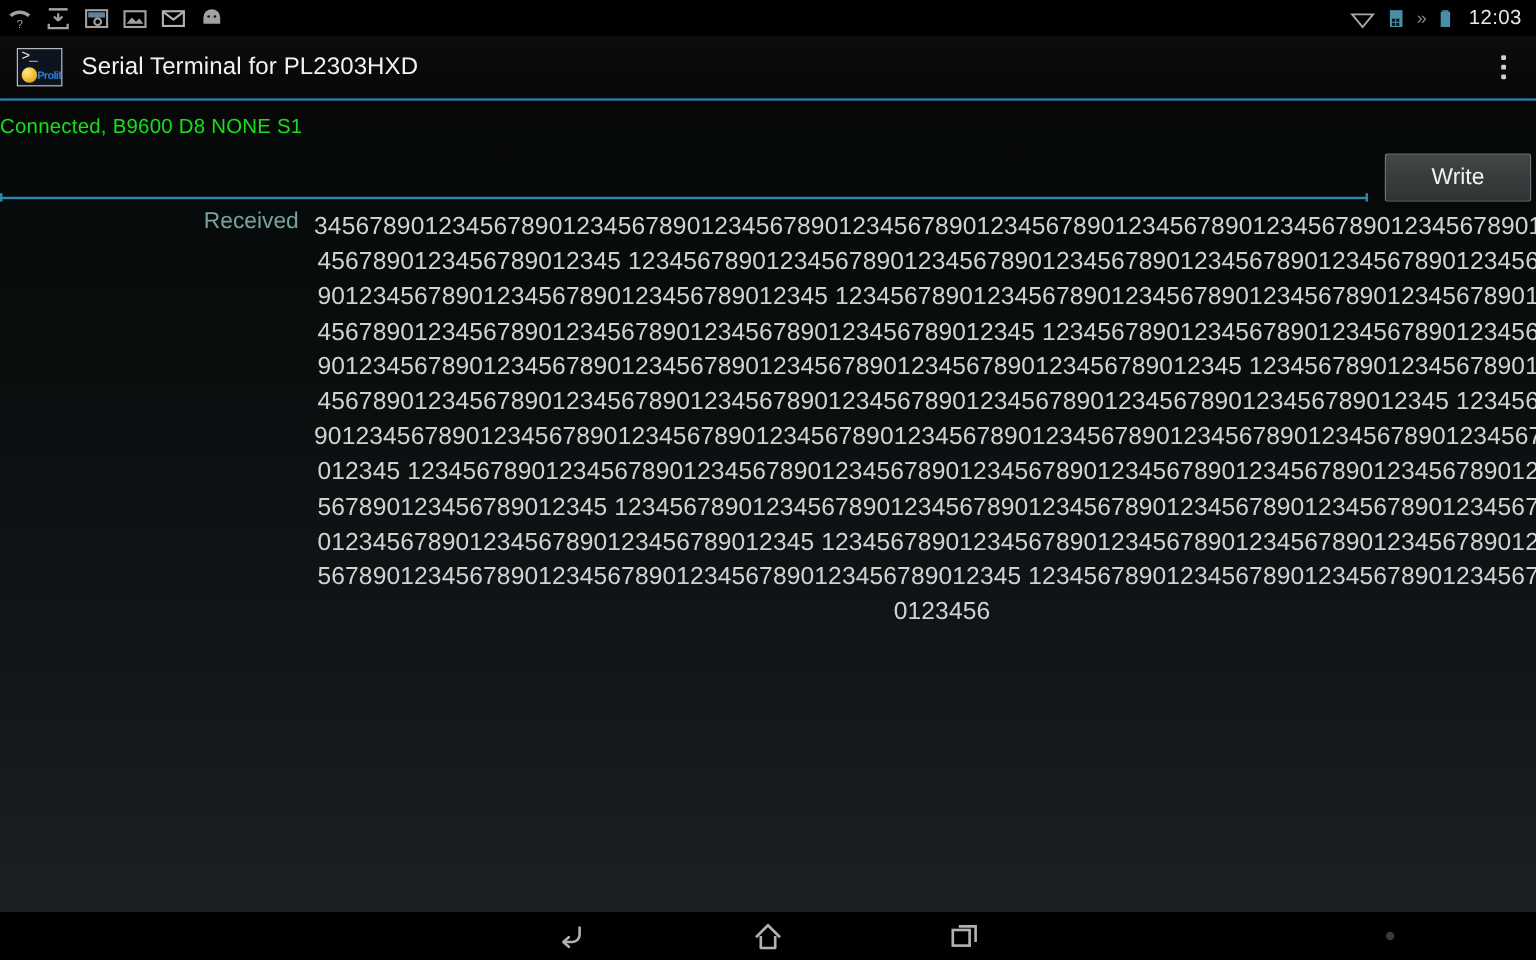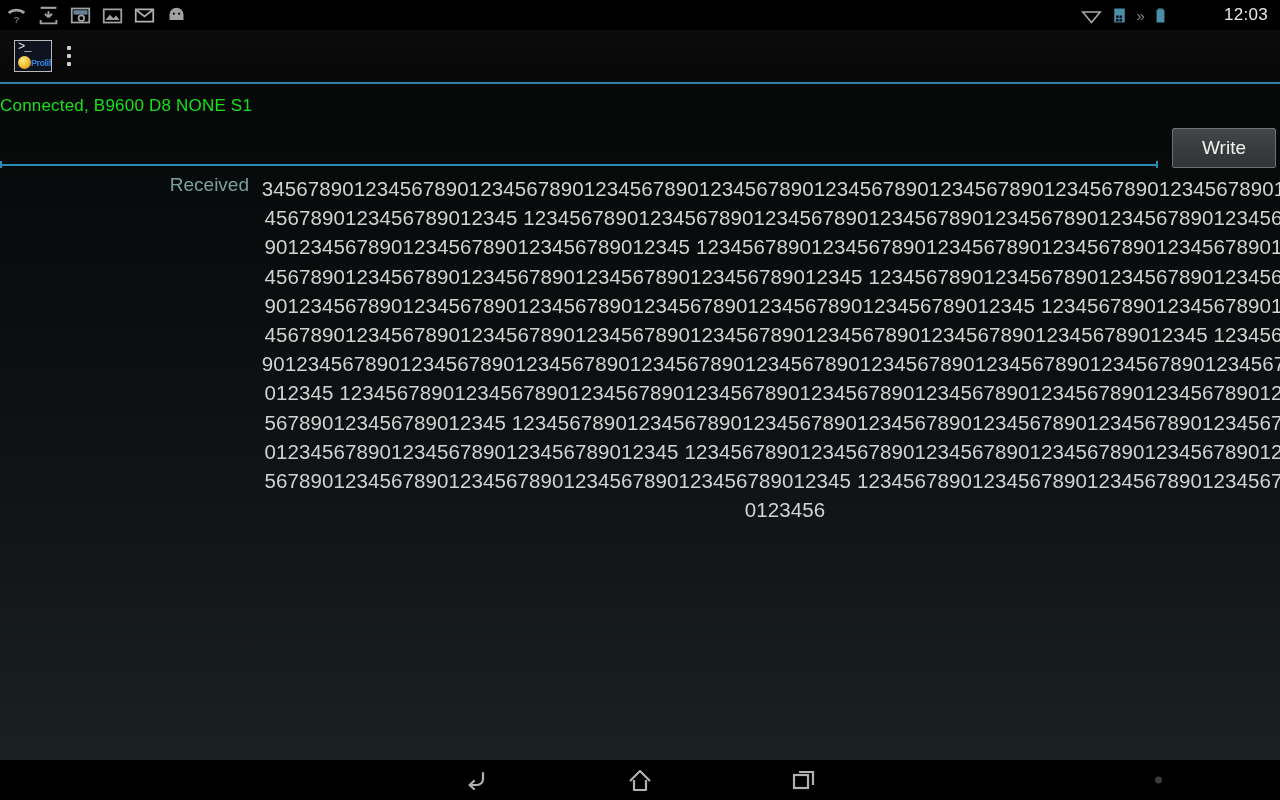--- a/index.html
+++ b/index.html
@@ -51,21 +51,20 @@
     display: block;
     opacity: .78;
   }
   .sb-icon svg { display: block; }
   .sb-clock {
     color: #e8e8e8;
     font-size: 17px;
     letter-spacing: .3px;
     padding-left: 2px;
     padding-right: 4px;
-    margin-left: 44px;
   }
   .sb-chevrons {
     color: #8a8a8a;
     font-size: 15px;
     line-height: 1;
     letter-spacing: -2px;
   }
 
   
   .actionbar {
@@ -203,21 +202,21 @@
   .send-field .tick-l, .send-field .tick-r {
     position: absolute;
     bottom: 0;
     width: 2px; height: 7px;
     background: #2a8ab5;
   }
   .send-field .tick-l { left: 0; }
   .send-field .tick-r { right: 0; }
   .write-btn {
     flex: 0 0 auto;
-    width: 104px;
+    width: 122px;
     height: 40px;
     margin-right: 4px;
     margin-top: -6px;
     background: linear-gradient(to bottom, #444748 0%, #393c3d 50%, #313435 100%);
     border: 1px solid #6d7173;
     border-radius: 2px;
     color: #f1f1f1;
     font-size: 19px;
     font-family: "Liberation Sans", sans-serif;
     cursor: pointer;
@@ -344,20 +343,21 @@
       <span class="sb-clock">12:03</span>
     </div>
   </div>
 
   <div class="actionbar">
     <div class="app-icon">
       <span class="prompt">&gt;_</span>
       <span class="orb"></span>
       <span class="brand">Prolific</span>
     </div>
+    <div class="ab-title">Serial Terminal for PL2303HXD</div>
     <div class="overflow">
       <i></i>
       <i></i>
       <i></i>
     </div>
   </div>
   <div class="ab-divider"></div>
 
   <div class="content">
 

